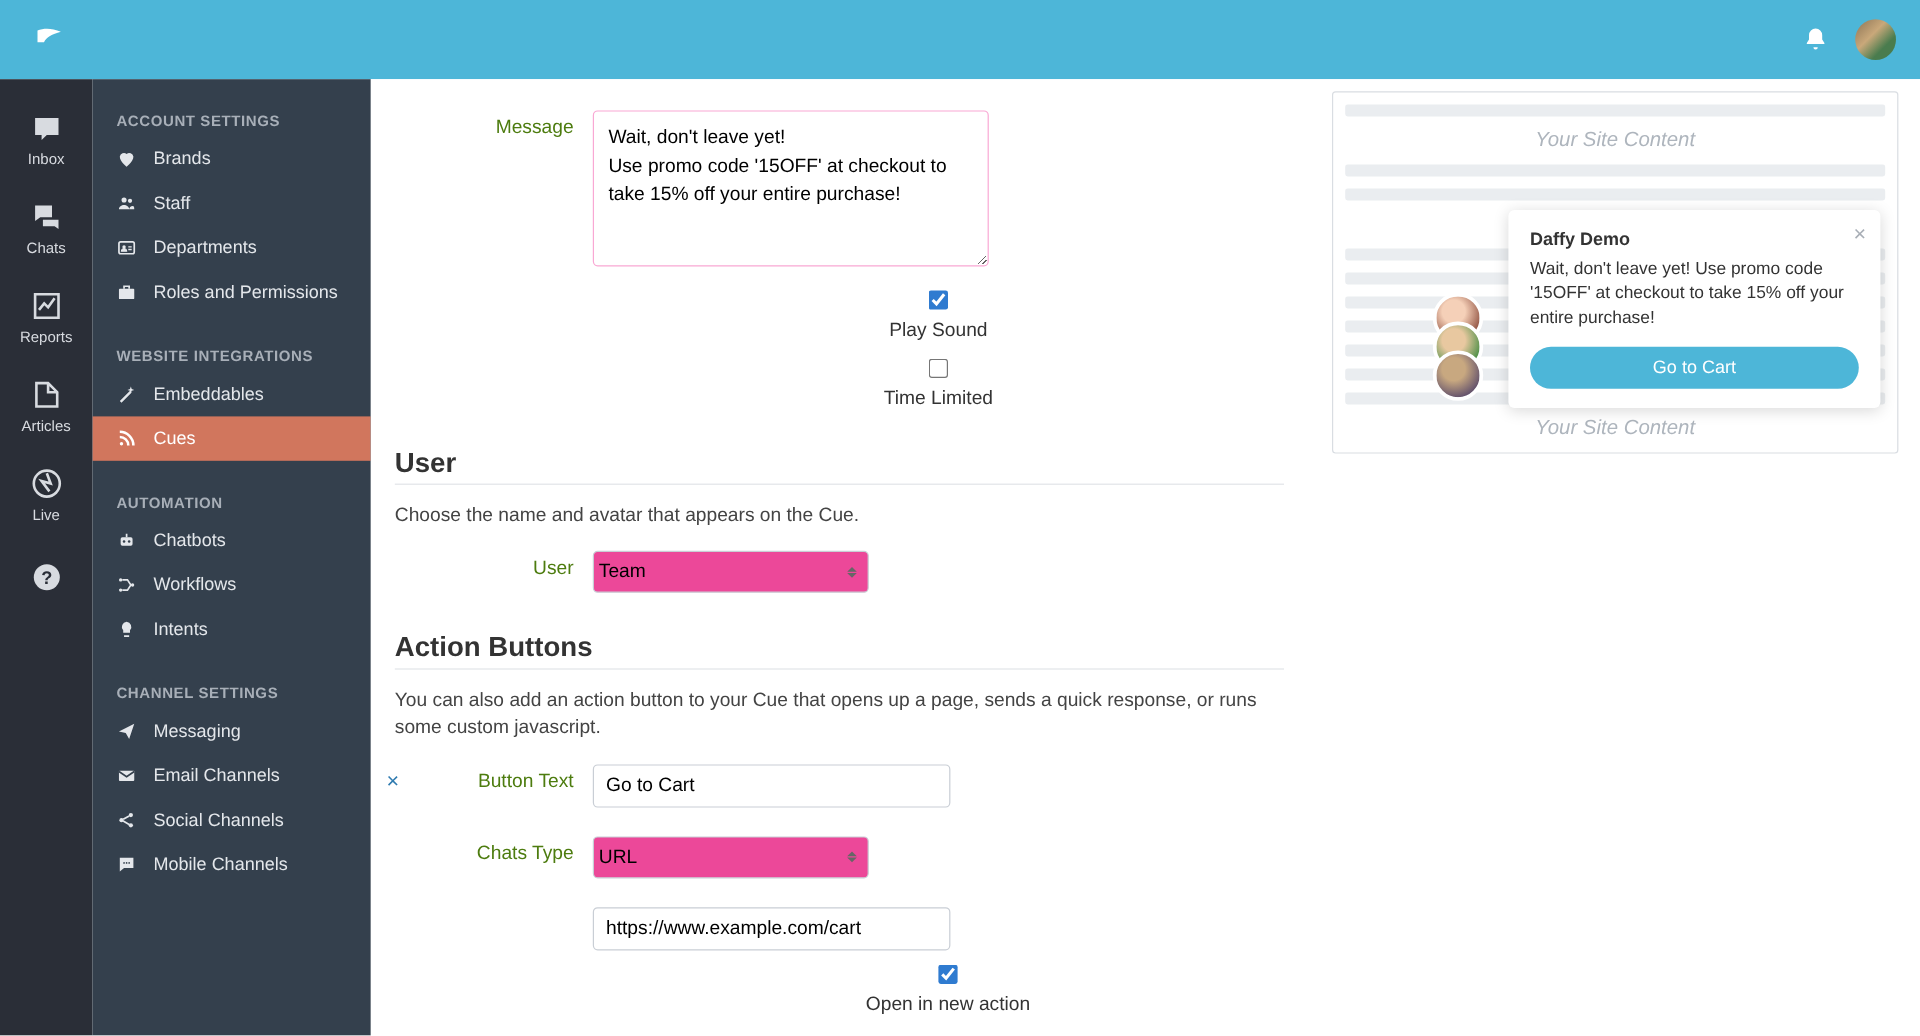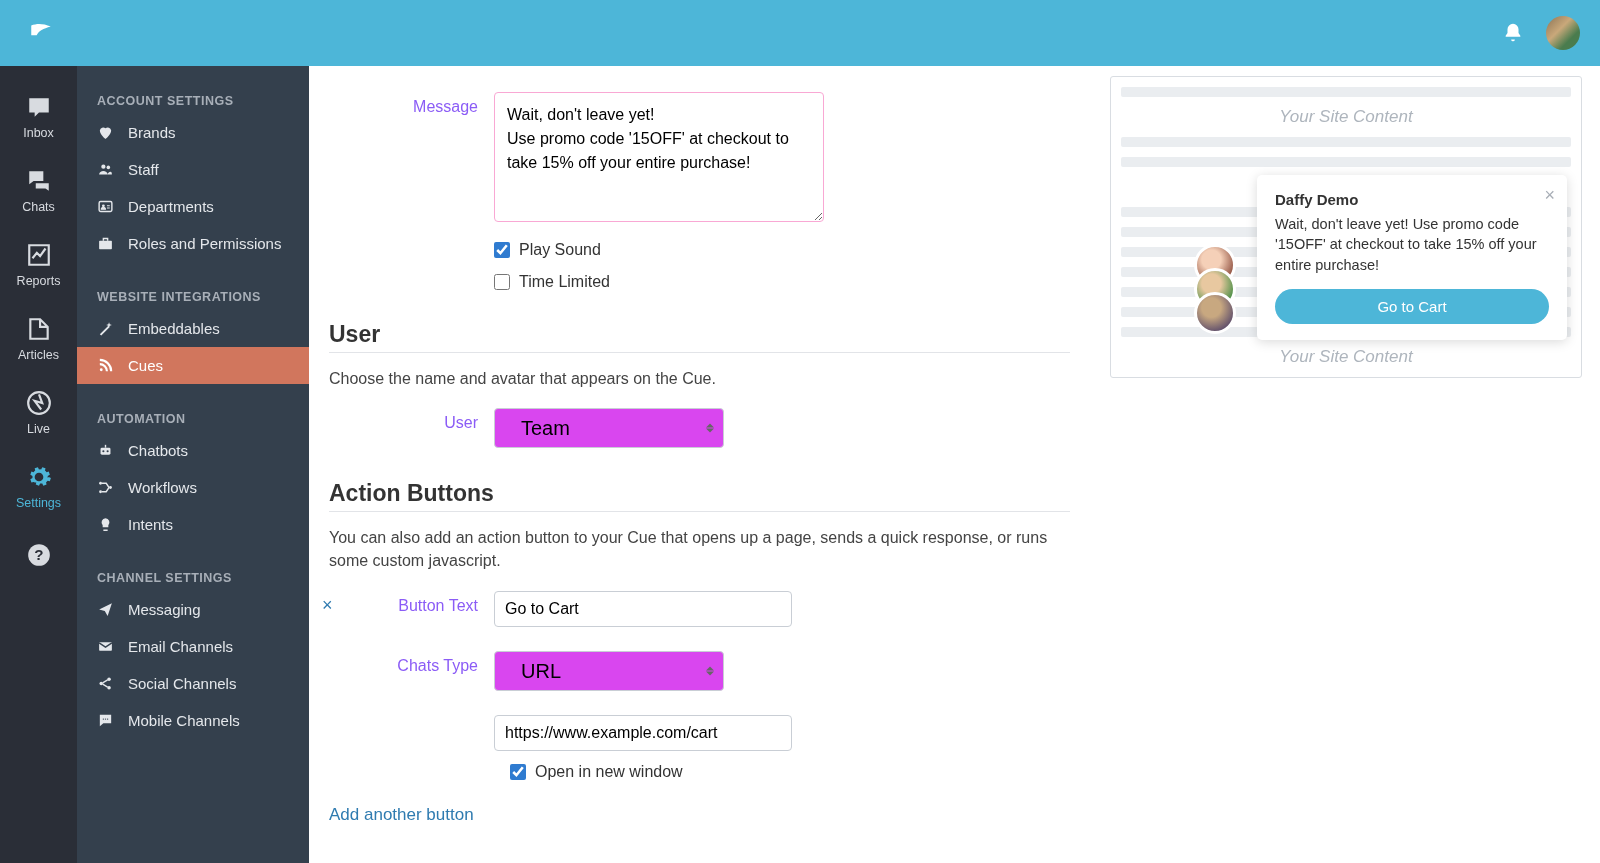--- a/index.html
+++ b/index.html
@@ -28,31 +28,31 @@
 .sidebar { width: 232px; background: #34404d; color: #c7cdd4; overflow-y: auto; padding: 18px 0 40px; }
 .sidebar-heading { padding: 10px 20px 6px; font-size: 12.5px; letter-spacing: .5px; color: #a8afb8; text-transform: uppercase; font-weight: 600; }
 .sidebar-item { display: flex; align-items: center; gap: 14px; padding: 10px 20px; cursor: pointer; font-size: 15px; color: #e4e7eb; }
 .sidebar-item.active { background: #d1765d; color: #fff; }
 .sidebar-item svg { width: 17px; height: 17px; fill: currentColor; flex-shrink: 0; }
 
 
 .content { flex: 1; display: flex; background: #fff; min-width: 0; position: relative; overflow: hidden; }
 .form-col { flex: 1; padding: 20px 40px 40px 20px; max-width: 1020px; }
 .form-row { display: flex; align-items: flex-start; padding: 6px 0; }
-.form-label { width: 165px; min-width:165px; text-align: right; padding-right: 16px; padding-top: 6px; color: #8b5cf6; font-size: 16px; }
+.form-label { width: 165px; min-width:165px; text-align: right; padding-right: 16px; padding-top: 6px; color: #4d7c0f; font-size: 16px; }
 .form-field { flex: 1; }
 
 .section-title { font-size: 23px; color: #333; margin-top: 26px; margin-bottom: 4px; }
 .section-rule { border: none; border-top: 1px solid #e2e4e8; margin-bottom: 14px; }
 .section-help { color: #444; font-size: 16px; line-height: 1.45; margin-bottom: 12px; }
 
 textarea.msg { width: 330px; height: 130px; padding: 10px 12px; border: 1px solid #f9a8d4; border-radius: 4px; resize: vertical; font-family: inherit; font-size: 16px; line-height: 1.5; }
-.checkbox-row { display: flex; align-items: center; gap: 9px; padding: 10px 0 4px 165px; font-size: 16px; }
+.checkbox-row { display: flex; align-items: center; gap: 9px; padding: 10px 0 4px 165px; font-size: 16px; flex-direction: column; }
 .select-wrap { position: relative; display: inline-block; }
-select.sel { width: 230px; padding: 8px 30px 8px 26px; border: 1px solid #c9ced5; border-radius: 4px; background: #d946ef; font-family: inherit; font-size: 20px; -webkit-appearance: none; appearance: none; }
+select.sel { width: 230px; padding: 8px 30px 8px 4px; border: 1px solid #c9ced5; border-radius: 4px; background: #ec4899; font-family: inherit; font-size: 16px; -webkit-appearance: none; appearance: none; }
 .sel-arrows { position: absolute; right: 10px; top: 50%; transform: translateY(-50%); pointer-events:none; display:flex; flex-direction:column; gap:1px; }
 .sel-arrows span { width:0; height:0; border-left:4px solid transparent; border-right:4px solid transparent; }
 .sel-arrows .up { border-bottom:4px solid #666; }
 .sel-arrows .down { border-top:4px solid #666; }
 
 input.txt { width: 298px; padding: 8px 10px; border: 1px solid #c9ced5; border-radius: 4px; font-family: inherit; font-size: 16px; }
 
 .action-block { position: relative; }
 .remove-x { position: absolute; left: -7px; top: 10px; color: #2f7bb0; font-size: 18px; cursor: pointer; }
 .add-link { color: #2f7bb0; font-size: 17px; margin-top: 20px; display: inline-block; cursor: pointer; }
@@ -124,26 +124,20 @@
             <path d="M4 3h9l7 7v11H4zM13 3v7h7" fill="none" stroke="currentColor" stroke-width="2"></path>
           </svg>
         <span class="rail-label">Articles</span>
       </div>
       <div class="rail-item">
         <svg class="rail-icon" viewBox="0 0 24 24">
             <circle cx="12" cy="12" r="10" fill="none" stroke="currentColor" stroke-width="2"></circle>
             <path d="M12 4l3 8-7-2 6 8" fill="none" stroke="currentColor" stroke-width="2"></path>
           </svg>
         <span class="rail-label">Live</span>
-      </div>
-      <div class="rail-item active">
-        <svg class="rail-icon" viewBox="0 0 24 24">
-            <path d="M12 8a4 4 0 1 0 0 8 4 4 0 0 0 0-8zm9 4l2 1-1 3-2-.5a8 8 0 0 1-1.5 1.5l.5 2-3 1-1-2a8 8 0 0 1-2 0l-1 2-3-1 .5-2A8 8 0 0 1 7 16.5L5 17l-1-3 2-1a8 8 0 0 1 0-2l-2-1 1-3 2 .5A8 8 0 0 1 8.5 6L8 4l3-1 1 2a8 8 0 0 1 2 0l1-2 3 1-.5 2A8 8 0 0 1 19 7.5l2-.5 1 3-2 1a8 8 0 0 1 0 2z"></path>
-          </svg>
-        <span class="rail-label">Settings</span>
       </div>
       <div class="rail-item" style="margin-top:4px;">
         <svg class="rail-icon" viewBox="0 0 24 24">
             <circle cx="12" cy="12" r="10"></circle>
             <text x="12" y="17" text-anchor="middle" font-size="14" fill="#2a2e37" font-weight="bold">?</text>
           </svg>
       </div>
     </div>
 
     <div class="sidebar">
@@ -313,21 +307,21 @@
               </div>
             </div>
           </div>
           <div class="spacer-row"></div>
           <div class="form-row">
             <div class="form-label"></div>
             <div class="form-field"><input class="txt" type="text" value="https://www.example.com/cart" style=""></div>
           </div>
           <div class="checkbox-row" style="padding-left:181px; padding-top:6px;">
             <input type="checkbox" checked="" style="">
-            <span>Open in new window</span>
+            <span>Open in new action</span>
           </div>
         </div>
 
         <span class="add-link">Add another button</span>
       </div>
 
       <div class="preview-col">
         <div class="preview-box">
           <div class="site-line"></div>
           <div class="site-label">Your Site Content</div>

